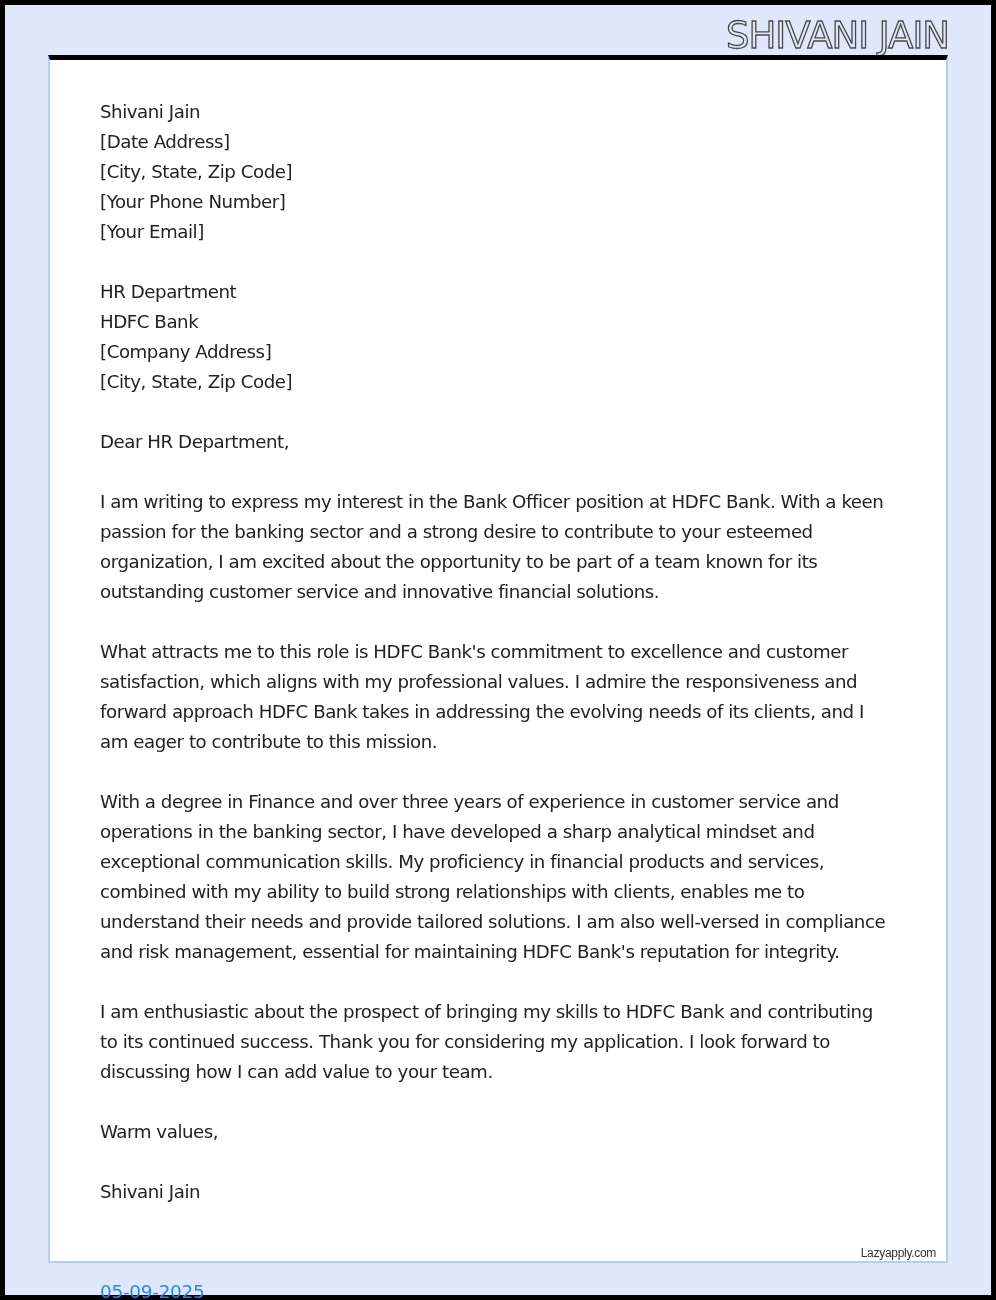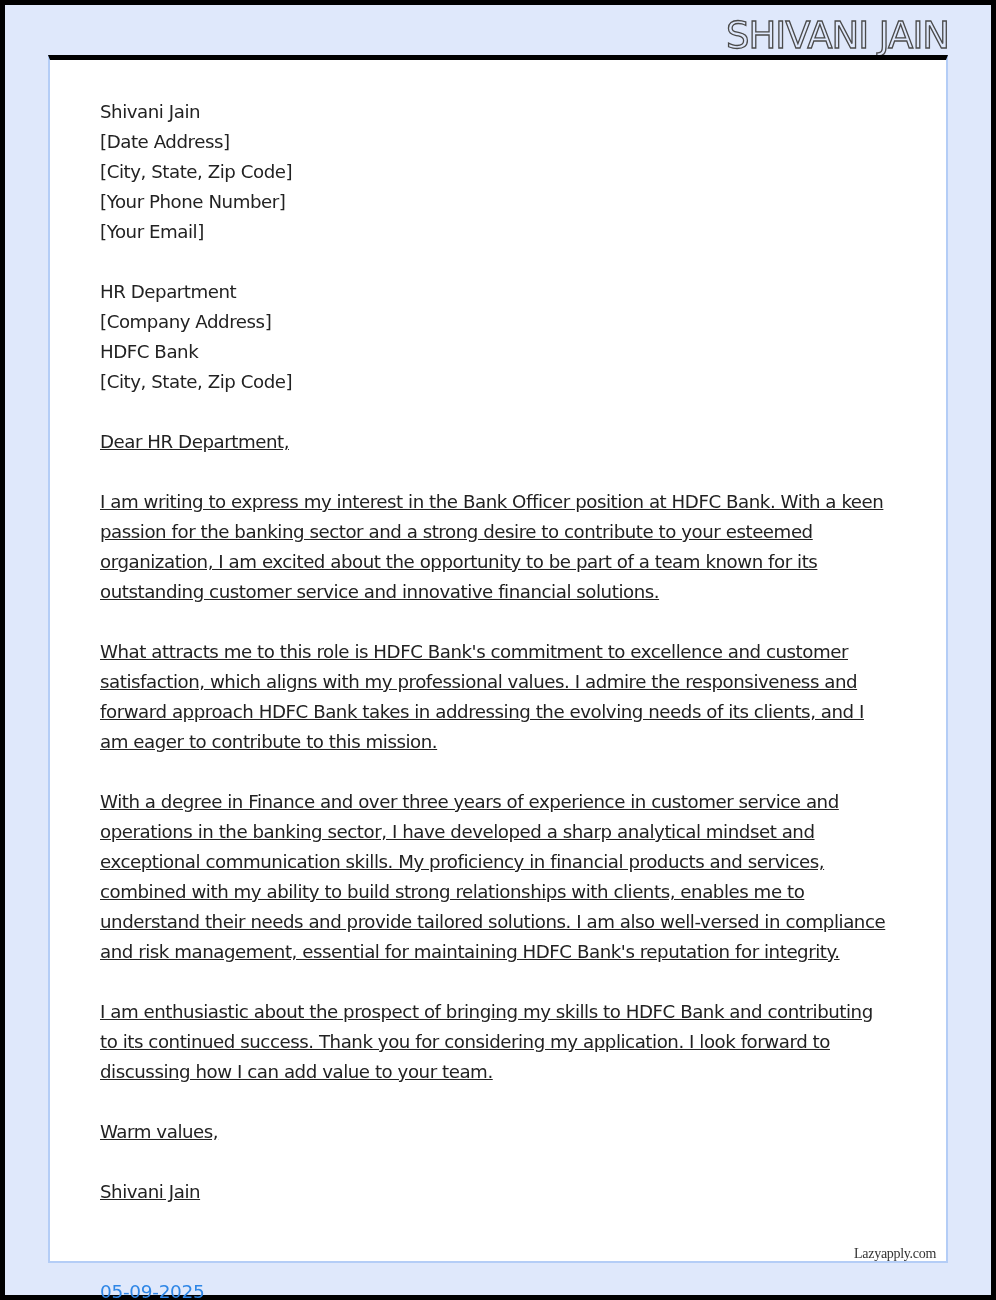--- a/index.html
+++ b/index.html
@@ -30,33 +30,33 @@
       border-left: 2px solid #b4cdf6;
       border-right: 2px solid #b4cdf6;
       border-bottom: 2px solid #b4cdf6;
     }
     .content {
       position: absolute; left: 100px; top: 97px; width: 800px;
       font-family: "DejaVu Sans", sans-serif;
       font-size: 18.2px; line-height: 30px; color: #222;
       letter-spacing: -0.45px;
     }
-    .content p { margin: 0 12px 30px 0; text-decoration: underline; }
+    .content p { margin: 0 12px 30px 0; }
     .block { margin-bottom: 30px; }
     .line { display: block; }
     .date-footer {
       position: absolute; left: 100px; top: 1277px;
       font-family: "DejaVu Sans", sans-serif;
       font-size: 18.5px; color: #2e86e6; line-height: 30px;
       letter-spacing: -0.3px;
     }
     .watermark {
       position: absolute; right: 60px; top: 1246px;
-      font-family: Liberation Serif, serif;
-      font-size: 14px; color: #333; letter-spacing: -0.3px;
+      font-family: Liberation Sans, sans-serif;
+      font-size: 12px; color: #333; letter-spacing: -0.3px;
     }
   </style>
 </head>
 <body>
 
 <div class="frame"></div>
 
 <div class="name-header">SHIVANI JAIN</div>
 
 <div class="paper"></div>
@@ -65,22 +65,22 @@
   <div class="block">
     <span class="line">Shivani Jain</span>
     <span class="line">[Date Address]</span>
     <span class="line">[City, State, Zip Code]</span>
     <span class="line">[Your Phone Number]</span>
     <span class="line">[Your Email]</span>
   </div>
 
   <div class="block">
     <span class="line">HR Department</span>
+    <span class="line">HDFC Bank</span>
     <span class="line">[Company Address]</span>
-    <span class="line">HDFC Bank</span>
     <span class="line">[City, State, Zip Code]</span>
   </div>
 
   <p>Dear HR Department,</p>
 
   <p>I am writing to express my interest in the Bank Officer position at HDFC Bank. With a keen passion for the banking sector and a strong desire to contribute to your esteemed organization, I am excited about the opportunity to be part of a team known for its outstanding customer service and innovative financial solutions.</p>
   <p>What attracts me to this role is HDFC Bank's commitment to excellence and customer satisfaction, which aligns with my professional values. I admire the responsiveness and forward approach HDFC Bank takes in addressing the evolving needs of its clients, and I am eager to contribute to this mission.</p>
   <p>With a degree in Finance and over three years of experience in customer service and operations in the banking sector, I have developed a sharp analytical mindset and exceptional communication skills. My proficiency in financial products and services, combined with my ability to build strong relationships with clients, enables me to understand their needs and provide tailored solutions. I am also well-versed in compliance and risk management, essential for maintaining HDFC Bank's reputation for integrity.</p>
   <p>I am enthusiastic about the prospect of bringing my skills to HDFC Bank and contributing to its continued success. Thank you for considering my application. I look forward to discussing how I can add value to your team.</p>
 

